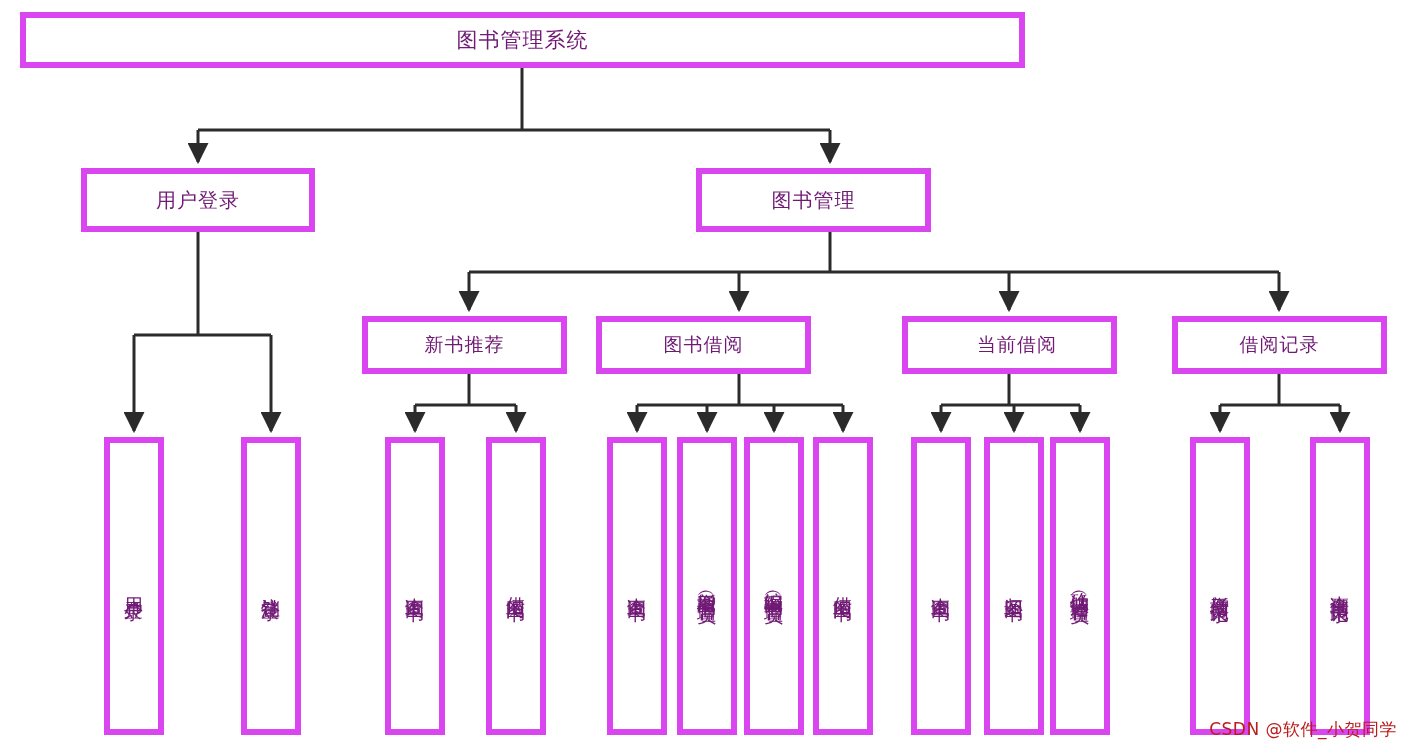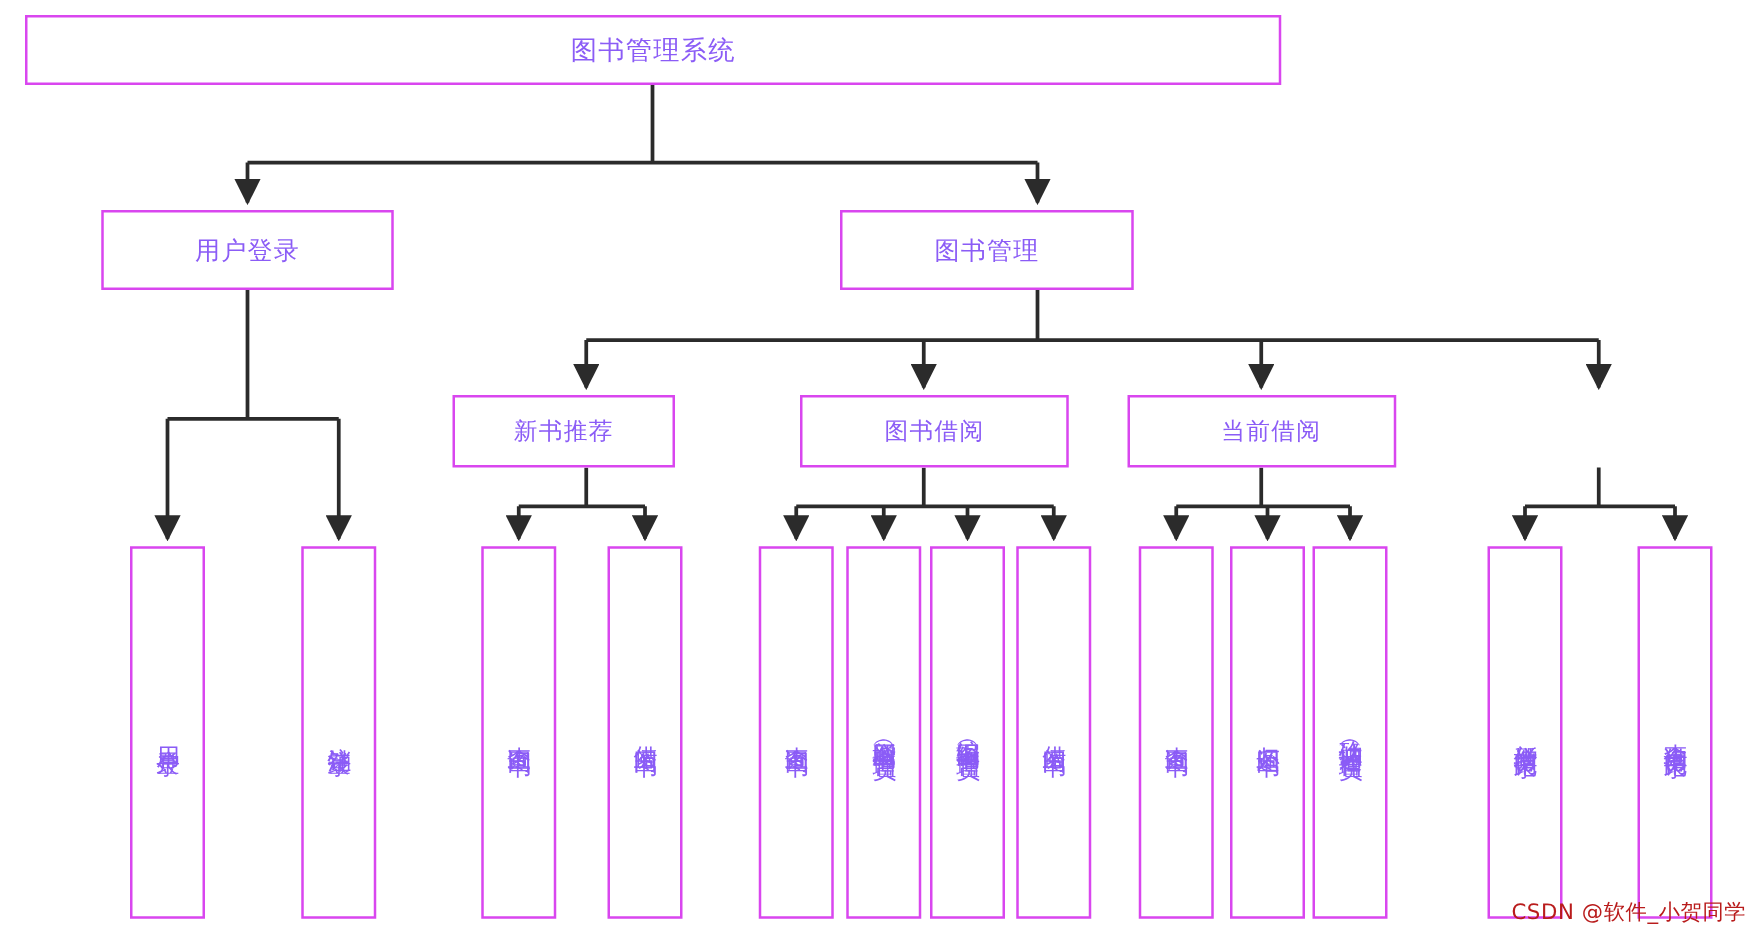--- a/index.html
+++ b/index.html
@@ -22,26 +22,26 @@
     position: absolute;
     left: 0;
     top: 0;
     width: 1405px;
     height: 747px;
     pointer-events: none;
   }
   .node {
     position: absolute;
     box-sizing: border-box;
-    border: 2px solid #d946ef;
+    border: 6px solid #d946ef;
     background: #ffffff;
     display: flex;
     align-items: center;
     justify-content: center;
-    color: #8b5cf6;
+    color: #701a75;
   }
   .node.root {
     font-size: 21px;
   }
   .node.level2 {
     font-size: 20px;
   }
   .node.level3 {
     font-size: 19px;
   }
@@ -125,32 +125,35 @@
     </g>
   </svg>
 
   <div class="node root" style="left: 20px; top: 12px; width: 1005px; height: 56px;">
     <span class="h-label">图书管理系统</span>
   </div>
 
   <div class="node level2" style="left: 81px; top: 168px; width: 234px; height: 64px;">
     <span class="h-label">用户登录</span>
   </div>
-  <div class="node level2" style="left: 672px; top: 168px; width: 235px; height: 64px;">
+  <div class="node level2" style="left: 696px; top: 168px; width: 235px; height: 64px;">
     <span class="h-label">图书管理</span>
   </div>
 
-  <div class="node level3" style="left: 362px; top: 316px; width: 178px; height: 58px;">
+  <div class="node level3" style="left: 362px; top: 316px; width: 205px; height: 58px;">
     <span class="h-label">新书推荐</span>
   </div>
-  <div class="node level3" style="left: 640px; top: 316px; width: 215px; height: 58px; font-family: Liberation Mono, monospace;">
+  <div class="node level3" style="left: 596px; top: 316px; width: 215px; height: 58px; font-family: Liberation Mono, monospace;">
     <span class="h-label">图书借阅</span>
   </div>
   <div class="node level3" style="left: 902px; top: 316px; width: 215px; height: 58px; padding-left: 15px;">
     <span class="h-label">当前借阅</span>
+  </div>
+  <div class="node level3" style="left: 1172px; top: 316px; width: 215px; height: 58px;">
+    <span class="h-label">借阅记录</span>
   </div>
 
   <div class="node leaf" style="left: 104px; top: 437px; width: 60px; height: 298px;">
     <span class="leaf-label">用户登录</span>
   </div>
   <div class="node leaf" style="left: 241px; top: 437px; width: 60px; height: 298px;">
     <span class="leaf-label">注销登录</span>
   </div>
   <div class="node leaf" style="left: 385px; top: 437px; width: 60px; height: 298px;">
     <span class="leaf-label">查询图书</span>

